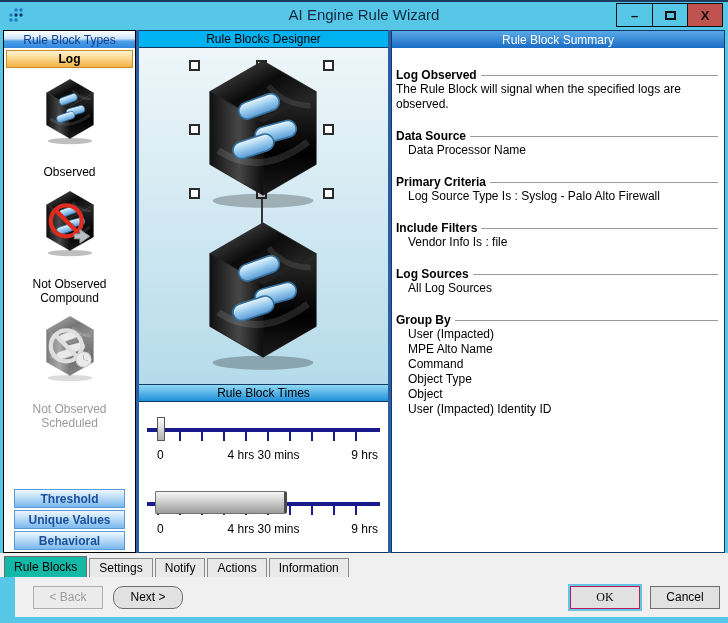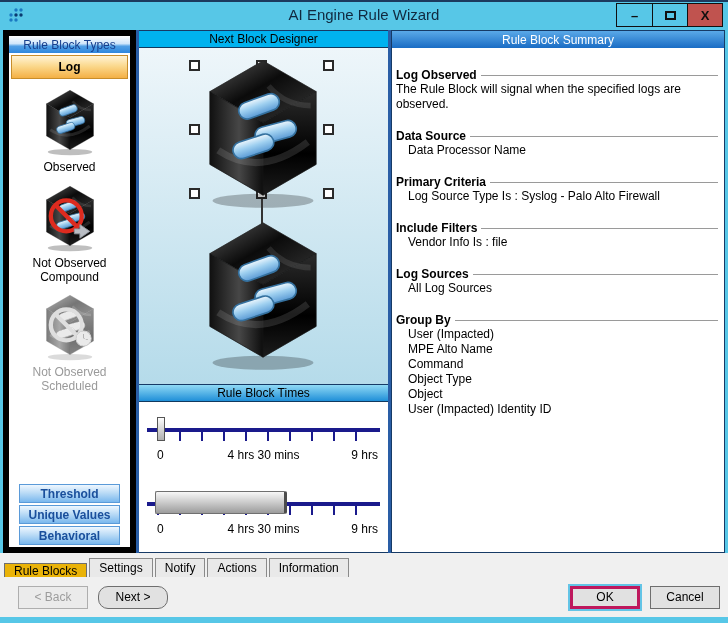--- a/index.html
+++ b/index.html
@@ -19,28 +19,28 @@
   .win-btn { width:35px; height:22px; display:flex; align-items:center; justify-content:center;
              font-weight:bold; font-size:13px; color:#101010; border-left:1px solid #101010; }
   .win-btn:first-child { border-left:none; }
   .win-btn.close { background:#c0534f; }
   .max-glyph { width:11px; height:9px; border:2px solid #101010; }
   
   .content { position:absolute; top:28px; left:3px; right:3px; height:523px; display:flex; }
   .vsplit { width:3px; background:#2a5ea6; }
   .hdr { height:17px; font-size:12px; display:flex; align-items:center; justify-content:center; flex:none; }
   
-  .left-panel { width:133px; background:#ffffff; border:6px solid #000000; display:flex; flex-direction:column; }
+  .left-panel { width:133px; background:#ffffff; border:1px solid #000000; display:flex; flex-direction:column; }
   .left-hdr { background:linear-gradient(#ffffff,#cfe6fb 45%,#4f9fe6 60%,#2f87dd); color:#173f8d; }
-  .log-btn { margin:2px; height:24px; flex:none; background:linear-gradient(#fff3d6,#fbd98e 45%,#f4b045);
+  .log-btn { margin:2px; height:18px; flex:none; background:linear-gradient(#fff3d6,#fbd98e 45%,#f4b045);
              border:1px solid #c88d2a; font-weight:bold; font-size:12px;
              display:flex; align-items:center; justify-content:center; color:#000; }
   .type-list { flex:1; display:flex; flex-direction:column; align-items:center; padding-top:8px; overflow:hidden; }
   .type-item { display:flex; flex-direction:column; align-items:center; margin-bottom:10px; }
-  .type-label { font-size:12px; text-align:center; width:112px; line-height:1.15; margin-top:4px; color:#000; }
+  .type-label { font-size:12px; text-align:center; width:112px; line-height:1.15; margin-top:20px; color:#000; }
   .type-item.disabled .type-label { color:#9a9a9a; }
   .gray-icon { filter:grayscale(1) brightness(1.7) contrast(0.75); opacity:0.65; }
   .cat-btn { margin:1px 10px; height:19px; flex:none; background:linear-gradient(#eef7ff,#bcdcf6 45%,#7ab8ee);
              border:1px solid #5a9ad8; color:#1a4f9c; font-weight:bold; font-size:12px;
              display:flex; align-items:center; justify-content:center; }
   .cat-btn:last-child { margin-bottom:2px; }
   
   .mid-panel { width:249px; display:flex; flex-direction:column; background:#fff;
                border-top:1px solid #163a66; border-bottom:1px solid #163a66; }
   .designer-hdr { background:#00b2ef; color:#000; border-bottom:1px solid #11395f; }
@@ -70,29 +70,29 @@
   .sec-head { display:flex; align-items:center; gap:4px;margin-top:17px; }
   .sec-title { font-weight:bold; white-space:nowrap; }
   .sec-rule { flex:1; border-top:1px solid #9a9a9a; margin-top:1px; }
   .sec-line { padding-left:12px; line-height:1.25; }
   .sec.noindent .sec-line { padding-left:0; }
   
   .tabs-row { position:absolute; top:551px; left:0; right:0; height:24px; background:#f0f0f0;
               display:flex; align-items:flex-end; padding-left:4px; }
   .tab { font-size:12px; padding:0 9px; background:#e9e9e9; border:1px solid #8a8a8a; border-bottom:none;
          height:19px; display:flex; align-items:center; margin-right:2px; color:#000; }
-  .tab.active { background:#eab308; height:14px; border-color:#6e6e6e; }
-  .btn-row { position:absolute; top:575px; left:0; right:0; height:40px; background:#f0f0f0;
+  .tab.active { background:#14b8a6; height:21px; border-color:#6e6e6e; }
+  .btn-row { position:absolute; top:575px; left:15px; right:0; height:40px; background:#f0f0f0;
              display:flex; align-items:center; }
   .btn { width:70px; height:23px; background:#e1e1e1; border:1px solid #6e6e6e; font-size:12px;
          display:flex; align-items:center; justify-content:center; color:#000; }
   .btn.disabled { color:#9c9c9c; border-color:#aeaeae; background:#ebebeb; }
   .btn.back { margin-left:18px; } .btn.next { margin-left:10px;border-radius:10px; }
   .btn-spacer { flex:1; }
-  .btn.ok { border:3px solid #be185d; box-shadow:0 0 0 2px #63c4e6; margin-right:10px; }
+  .btn.ok { border:1px solid #be185d; box-shadow:0 0 0 2px #63c4e6; margin-right:10px;font-family:Liberation Serif, serif; }
   .btn.cancel { margin-right:8px; }
 </style>
 </head>
 <body>
 
 <svg width="0" height="0" style="position:absolute" aria-hidden="true">
   <defs>
     <linearGradient id="gTop" x1="0" y1="0" x2="1" y2="1">
       <stop offset="0" stop-color="#5a5a5a"></stop>
         <stop offset="0.45" stop-color="#0b0b0b"></stop>
@@ -199,21 +199,21 @@
 
       </div>
       <div class="cat-btn">Threshold</div>
       <div class="cat-btn">Unique Values</div>
       <div class="cat-btn">Behavioral</div>
     </div>
 
     <div class="vsplit"></div>
 
     <div class="mid-panel">
-      <div class="hdr designer-hdr">Next Block Designer</div>
+      <div class="hdr designer-hdr">Rule Blocks Designer</div>
 
       <div class="designer-canvas">
 
         <div class="handle" style="left:50px;  top:12px;"></div>
         <div class="handle" style="left:117px; top:12px;"></div>
         <div class="handle" style="left:184px; top:12px;"></div>
         <div class="handle" style="left:50px;  top:76px;"></div>
         <div class="handle" style="left:184px; top:76px;"></div>
         <div class="handle" style="left:50px;  top:140px;"></div>
         <div class="handle" style="left:117px; top:140px;"></div>

